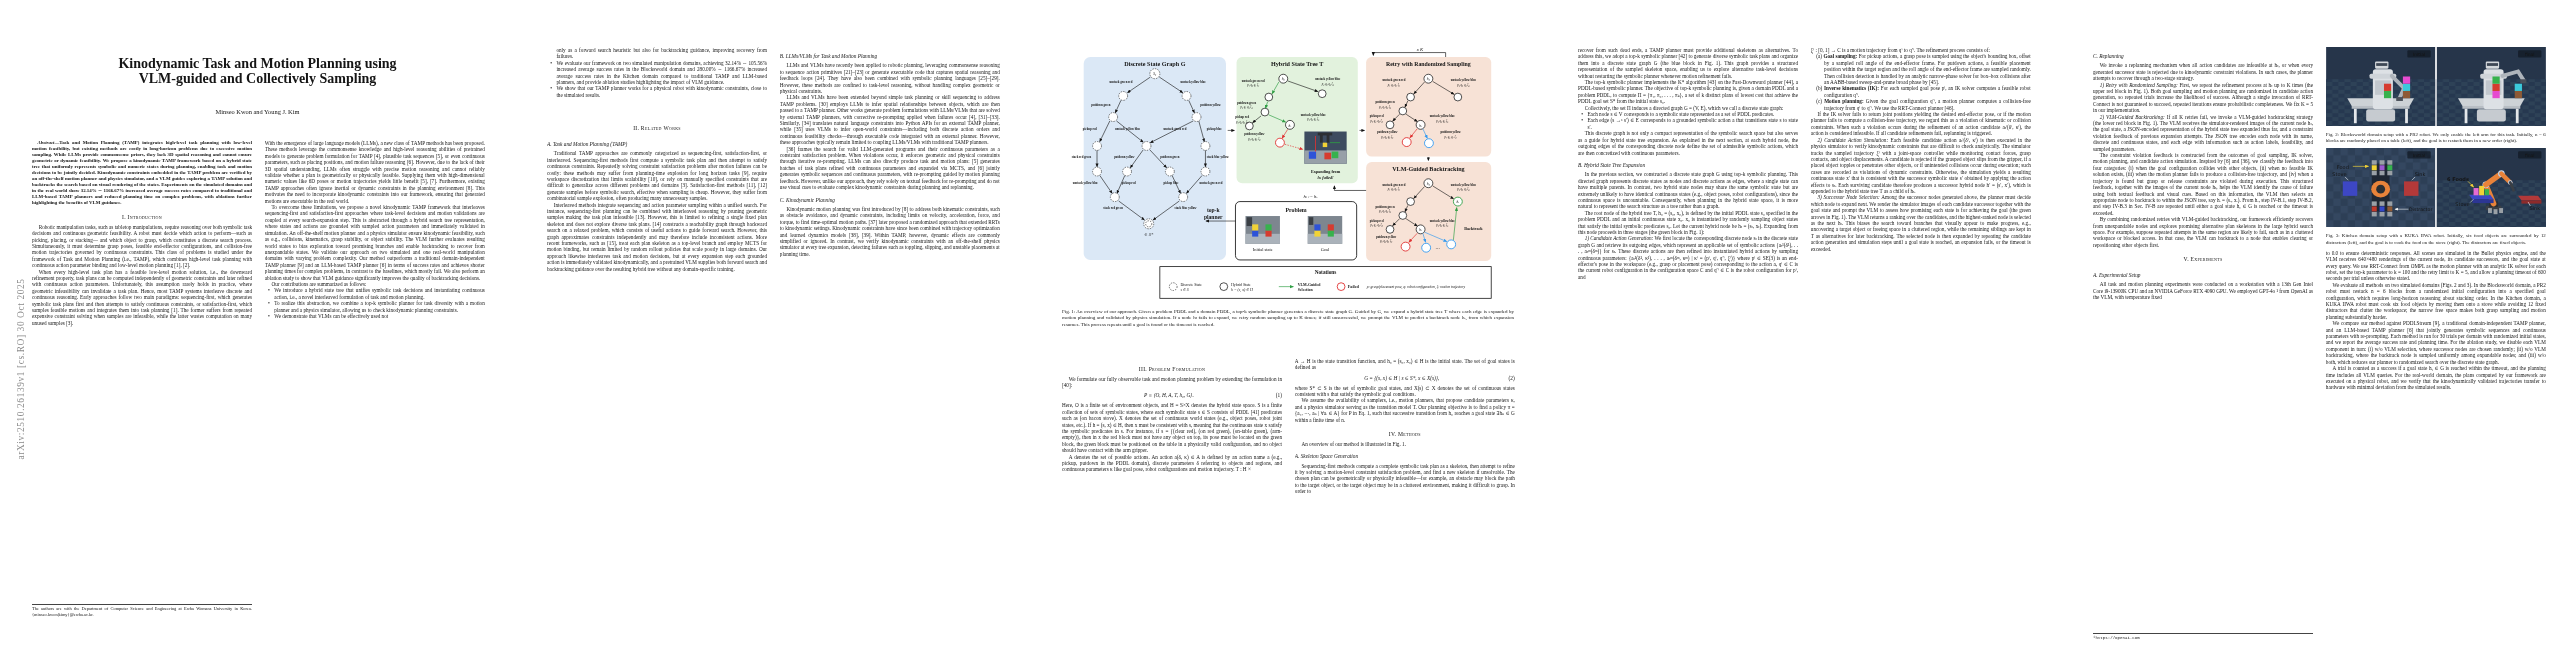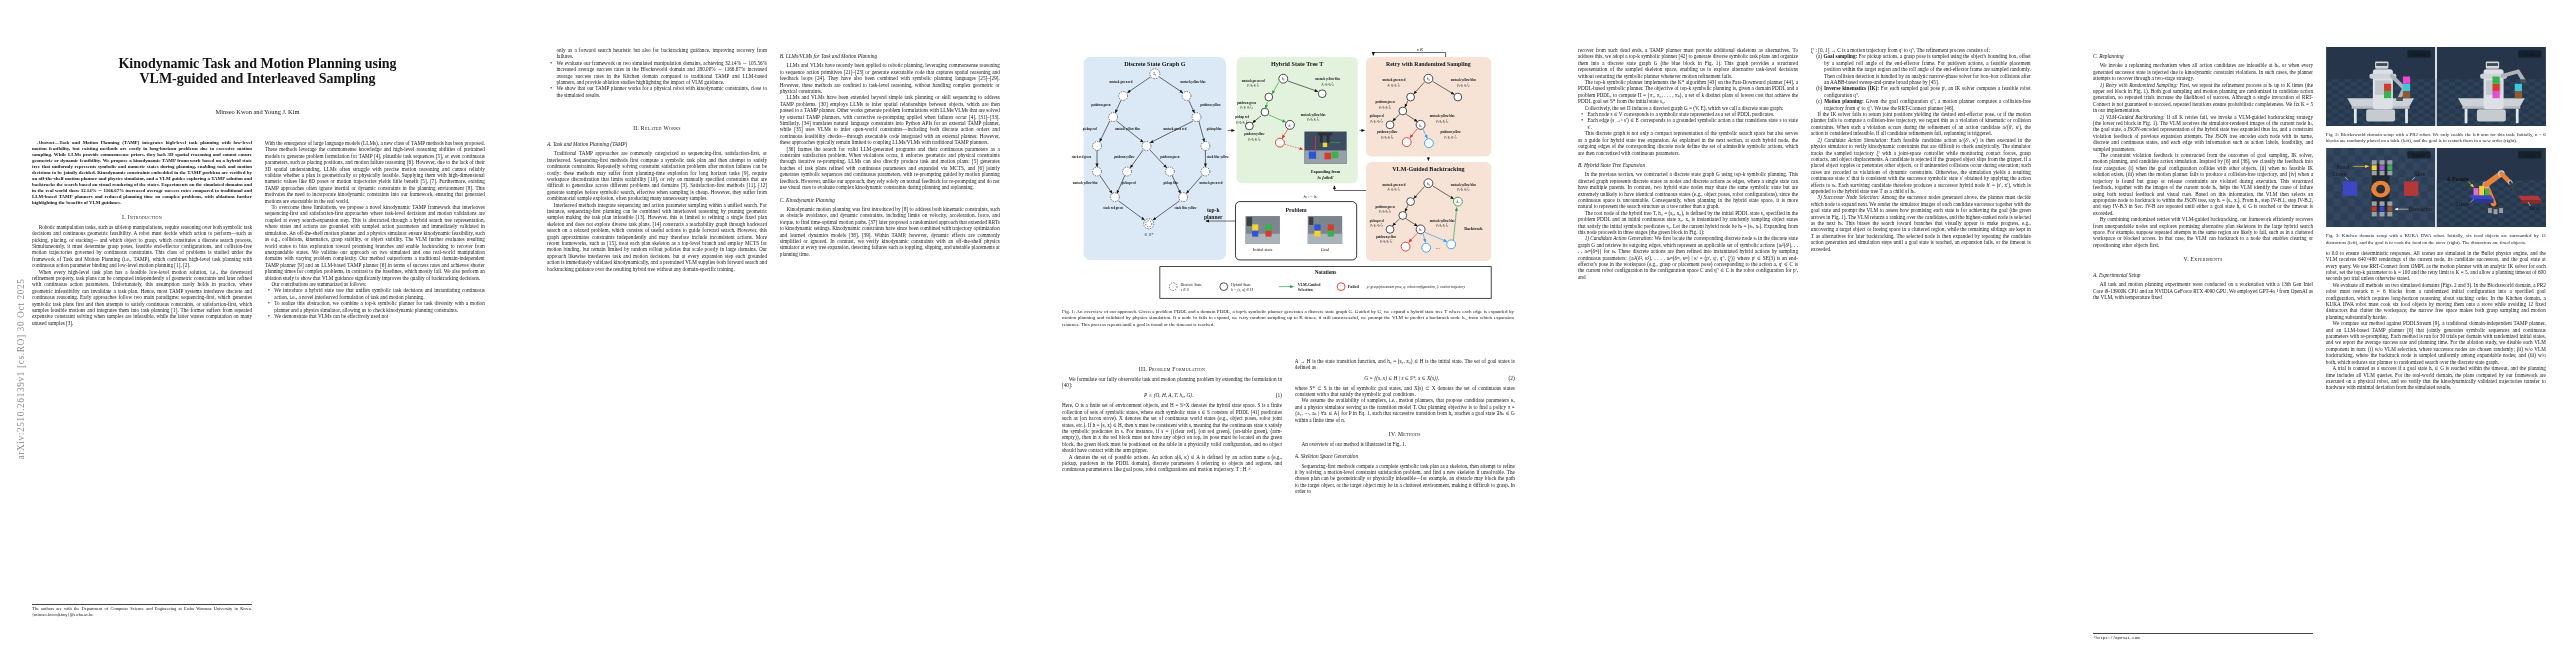--- a/index.html
+++ b/index.html
@@ -40,21 +40,21 @@
   .svglab{font-family:"DejaVu Sans","Liberation Sans",sans-serif;}
   .simfig{display:block;margin:0 0 1.1px 0;}
 </style>
 </head>
 <body>
 
 <div class="page" id="p1">
   <div class="arxiv">arXiv:2510.26139v1  [cs.RO]  30 Oct 2025</div>
   <div class="title">
     <div>Kinodynamic Task and Motion Planning using</div>
-    <div>VLM-guided and Interleaved Sampling</div>
+    <div>VLM-guided and Collectively Sampling</div>
   </div>
   <div class="authors">Minseo Kwon and Young J. Kim</div>
   <div class="cols">
       <div class="col" id="p1c0">
         <p class="abstract"><span class="al">Abstract</span><span>—Task and Motion Planning (TAMP) integrates high-level task planning with low-level motion feasibility, but existing methods are costly in long-horizon problems due to excessive motion sampling. While LLMs provide commonsense priors, they lack 3D spatial reasoning and cannot ensure geometric or dynamic feasibility. We propose a kinodynamic TAMP framework based on a hybrid state tree that uniformly represents symbolic and numeric states during planning, enabling task and motion decisions to be jointly decided. Kinodynamic constraints embedded in the TAMP problem are verified by an off-the-shelf motion planner and physics simulator, and a VLM guides exploring a TAMP solution and backtracks the search based on visual rendering of the states. Experiments on the simulated domains and in the real world show 32.14% ∼ 1166.67% increased average success rates compared to traditional and LLM-based TAMP planners and reduced planning time on complex problems, with ablations further highlighting the benefits of VLM guidance.</span></p>
         <div class="h1">I. Introduction</div>
         <p class="p"><span>Robotic manipulation tasks, such as tabletop manipulations, require reasoning over both symbolic task decisions and continuous geometric feasibility. A robot must decide which action to perform—such as picking, placing, or stacking— and which object to grasp, which constitutes a discrete search process. Simultaneously, it must determine grasp poses, feasible end-effector configurations, and collision-free motion trajectories governed by continuous constraints. This class of problems is studied under the framework of Task and Motion Planning (i.e., TAMP), which combines high-level task planning with continuous action parameter binding and low-level motion planning [1], [2].</span></p>
         <p class="p"><span>When every high-level task plan has a feasible low-level motion solution, i.e., the downward refinement property, task plans can be computed independently of geometric constraints and later refined with continuous action parameters. Unfortunately, this assumption rarely holds in practice, where geometric infeasibility can invalidate a task plan. Hence, most TAMP systems interleave discrete and continuous reasoning. Early approaches follow two main paradigms: sequencing-first, which generates symbolic task plans first and then attempts to satisfy continuous constraints, or satisfaction-first, which samples feasible motions and integrates them into task planning [1]. The former suffers from repeated expensive constraint solving when samples are infeasible, while the latter wastes computation on many unused samples [3].</span></p>
         <div class="fnote">The authors are with the Department of Computer Science and Engineering at Ewha Womans University in Korea. {minseo.kwon|kimy}@ewha.ac.kr.</div>
       </div>

